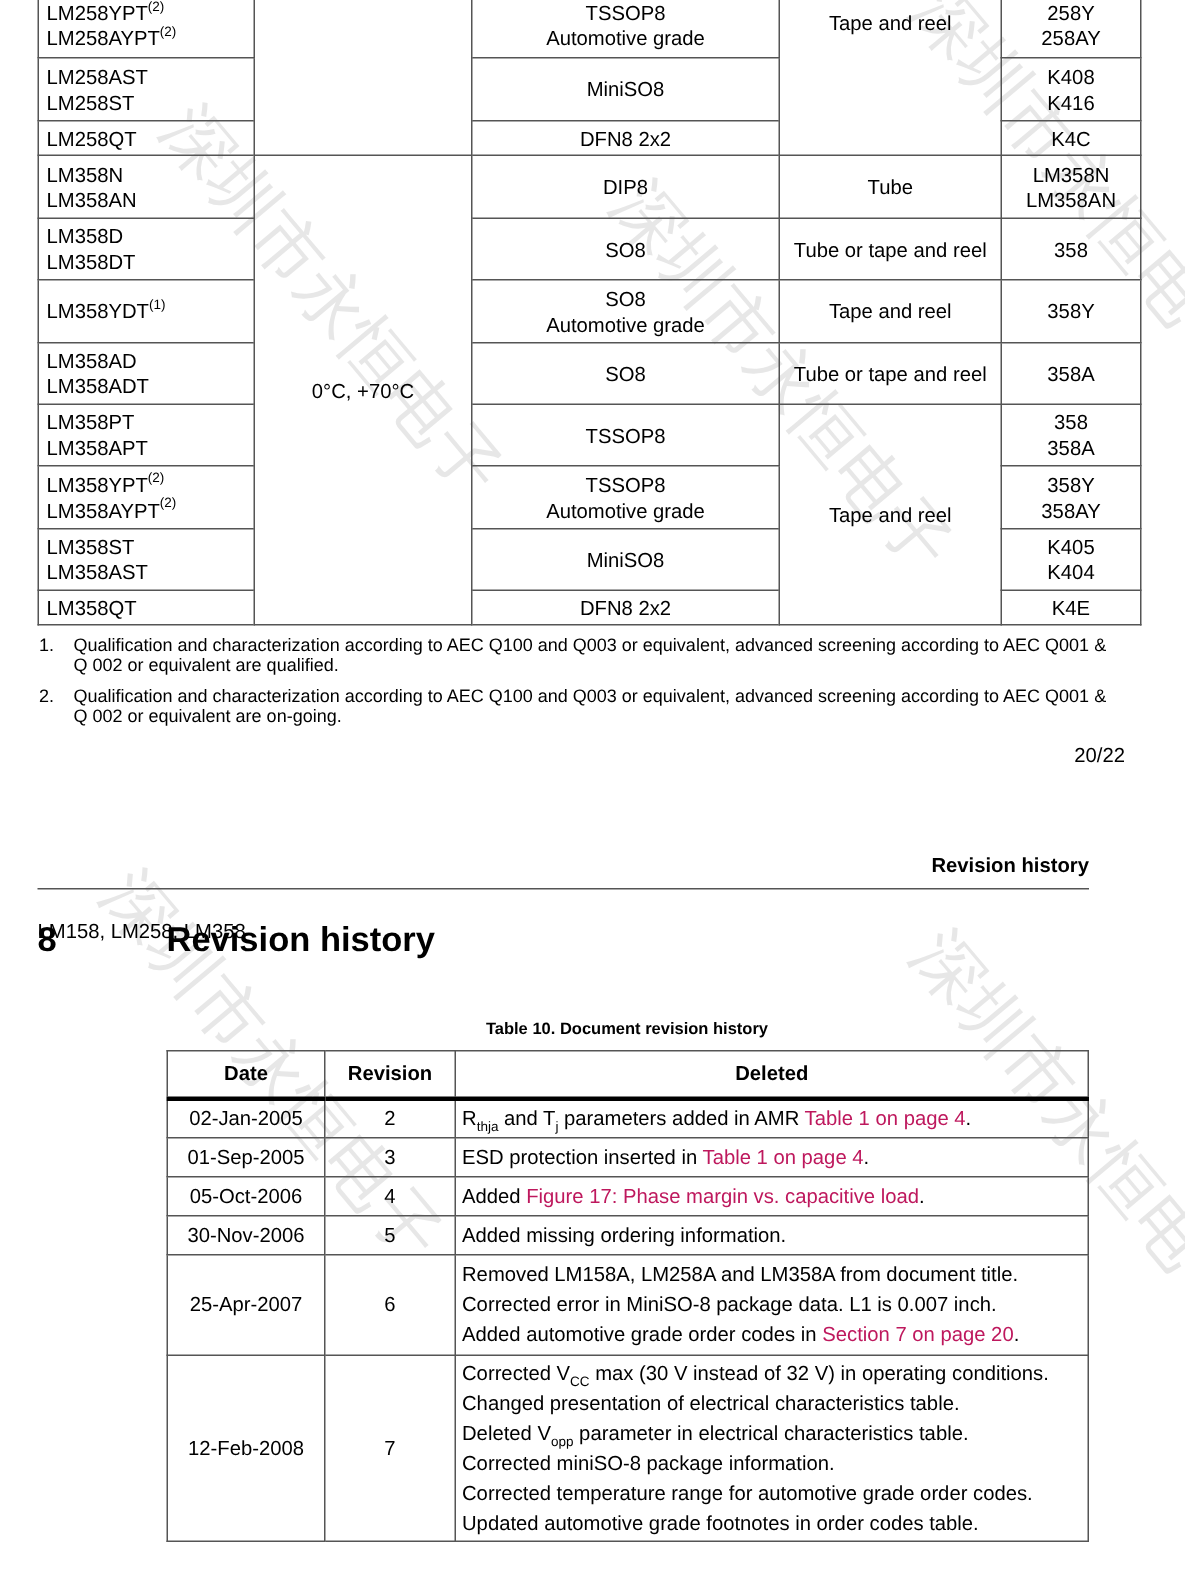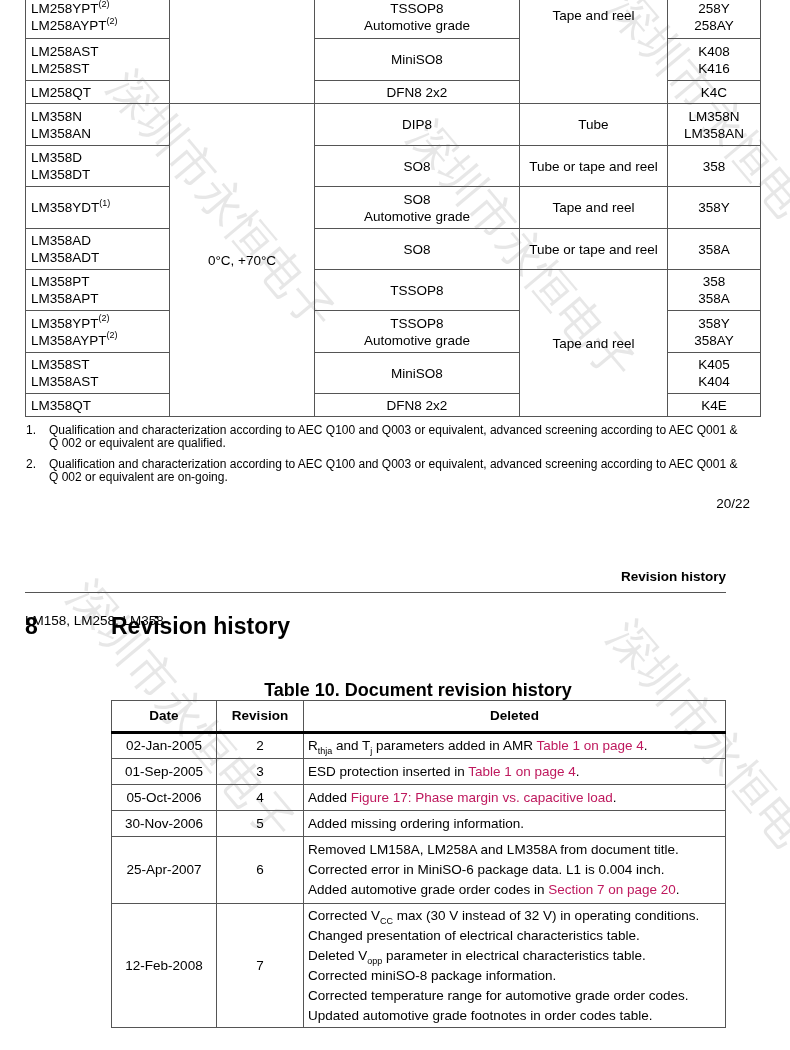--- a/index.html
+++ b/index.html
@@ -21,21 +21,21 @@
   sup { font-size:9px; line-height:0; vertical-align:super; position:relative; top:-1px; }
   .notes { position:absolute; left:26px; top:424px; width:720px; font-size:12px; line-height:13px; }
   .note { display:flex; margin-bottom:8px; }
   .note .num { width:23px; flex:none; }
   .pagenum { position:absolute; right:40px; top:496px; font-size:13.5px; }
   .header-left { position:absolute; left:25px; top:569px; font-weight:normal; font-size:13.5px;margin-top:44px; }
   .header-right { position:absolute; right:64px; top:569px; font-weight:bold; font-size:13.5px; }
   .header-rule { position:absolute; left:25px; width:701px; top:592px; height:1px; background:#555; }
   .sec-num { position:absolute; left:25px; top:613px; font-size:23px; font-weight:bold; }
   .sec-title { position:absolute; left:111px; top:613px; font-size:23px; font-weight:bold; }
-  .tbl-caption { position:absolute; left:111px; width:614px; top:680px; text-align:center; font-weight:bold; font-size:18px; }
+  .tbl-caption { position:absolute; left:111px; width:614px; top:680px; text-align:center; font-weight:bold; font-size:11px; }
   table.rev {
     position:absolute; left:111px; top:700px; border-collapse:collapse;
     font-size:13.5px; line-height:20px;
   }
   table.rev th, table.rev td { border:1px solid #555; padding:0 4px; vertical-align:middle; }
   table.rev th { font-weight:bold; text-align:center; height:30px; border-bottom:3px solid #000; }
   table.rev td.c { text-align:center; }
   table.rev td.l { text-align:left; }
   .link { color:#be185d; }
   sub { font-size:9px; line-height:0; vertical-align:sub; }
@@ -175,21 +175,21 @@
     <td class="l"><span>Added </span><span class="link">Figure 17: Phase margin vs. capacitive load</span><span>.</span></td>
   </tr>
   <tr style="height:26px">
     <td class="c">30-Nov-2006</td>
     <td class="c">5</td>
     <td class="l">Added missing ordering information.</td>
   </tr>
   <tr style="height:67px">
     <td class="c">25-Apr-2007</td>
     <td class="c">6</td>
-    <td class="l"><span>Removed LM158A, LM258A and LM358A from document title.</span><br><span>Corrected error in MiniSO-6 package data. L1 is 0.004 inch.</span><br><span>Added automotive grade order codes in </span><span class="link">Section 7 on page 20</span><span>.</span></td>
+    <td class="l"><span>Removed LM158A, LM258A and LM358A from document title.</span><br><span>Corrected error in MiniSO-8 package data. L1 is 0.007 inch.</span><br><span>Added automotive grade order codes in </span><span class="link">Section 7 on page 20</span><span>.</span></td>
   </tr>
   <tr style="height:124px">
     <td class="c">12-Feb-2008</td>
     <td class="c">7</td>
     <td class="l"><span>Corrected V</span><sub>CC</sub><span> max (30 V instead of 32 V) in operating conditions.</span><br><span>Changed presentation of electrical characteristics table.</span><br><span>Deleted V</span><sub>opp</sub><span> parameter in electrical characteristics table.</span><br><span>Corrected miniSO-8 package information.</span><br><span>Corrected temperature range for automotive grade order codes.</span><br><span>Updated automotive grade footnotes in order codes table.</span></td>
   </tr>
 </tbody>
   </table>
 
 </body></html>

